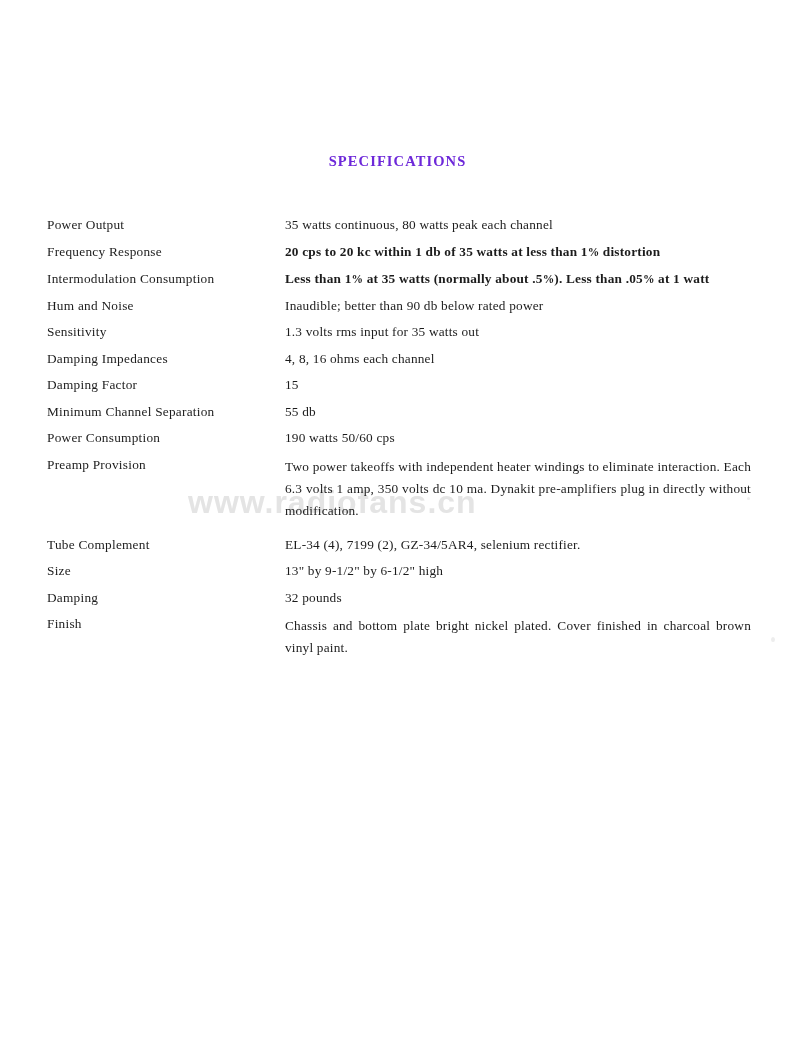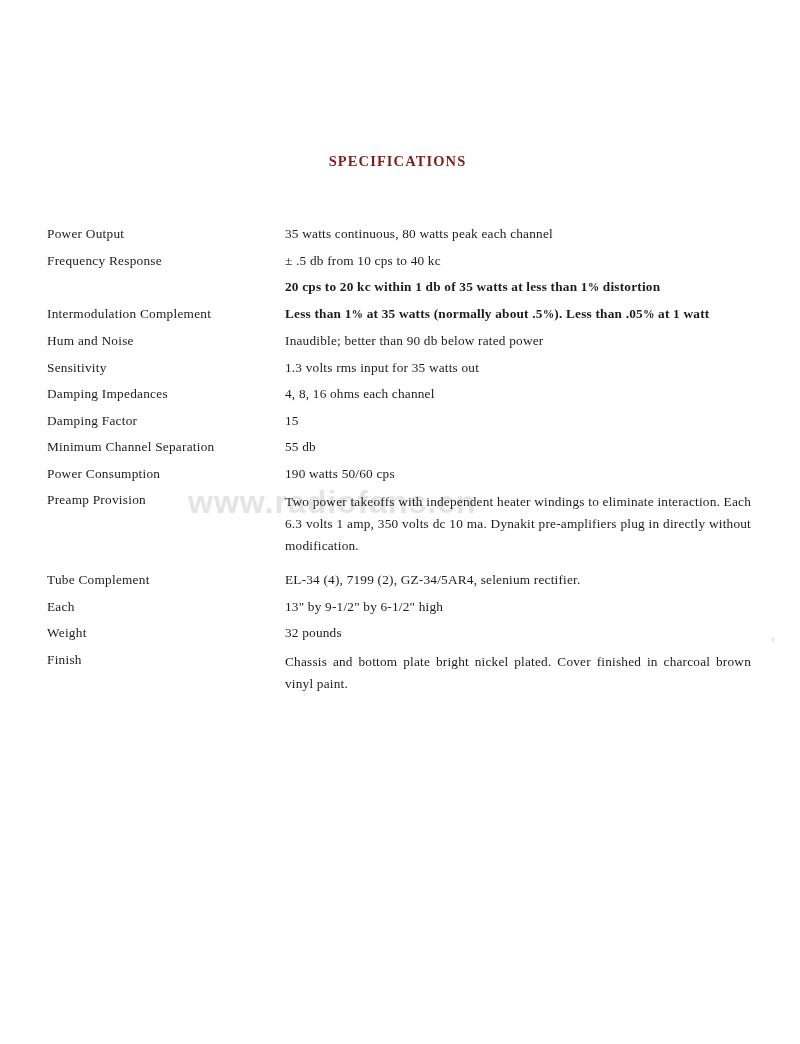--- a/index.html
+++ b/index.html
@@ -39,21 +39,21 @@
   
   #doc-title {
     position: absolute;
     left: 0;
     top: 153px;
     width: 795px;
     text-align: center;
     font-size: 14.5px;
     font-weight: 700;
     letter-spacing: 1.1px;
-    color: #7f1d1d;
+    color: #6d28d9;
     z-index: 10;
   }
 
   
   #spec-table {
     position: absolute;
     left: 0;
     top: 216px;
     width: 800px;
     z-index: 10;
@@ -77,21 +77,20 @@
   .spec-value {
     margin-left: 285px;
     margin-right: 49px;
     font-size: 13.3px;
     letter-spacing: 0.2px;
     color: #1c1c1c;
     line-height: 17px;
   }
   .spec-row.single .spec-value {
     white-space: nowrap;
-    margin-top: 9px;
   }
   .spec-row.para {
     margin-bottom: 14px;
   }
   .spec-row.para .spec-value {
     text-align: justify;
     text-justify: inter-word;
     line-height: 22px;
   }
   .spec-row.wide .spec-value {
@@ -125,27 +124,26 @@
   <div id="doc-title">SPECIFICATIONS</div>
 
   <div id="spec-table">
 
   <div class="spec-row single">
         <div class="spec-label">Power Output</div>
         <div class="spec-value">35 watts continuous, 80 watts peak each channel</div>
       </div>
       <div class="spec-row single">
         <div class="spec-label">Frequency Response</div>
-        <div class="spec-value">± .5 db from 10 cps to 40 kc</div>
       </div>
       <div class="spec-row wide">
         <div class="spec-value">20 cps to 20 kc within 1 db of 35 watts at less than 1<span class="pct">%</span> distortion</div>
       </div>
       <div class="spec-row wide">
-        <div class="spec-label">Intermodulation Complement</div>
+        <div class="spec-label">Intermodulation Consumption</div>
         <div class="spec-value">Less than 1<span class="pct">%</span> at 35 watts (normally about .5<span class="pct">%</span>).  Less than .05<span class="pct">%</span> at 1 watt</div>
       </div>
       <div class="spec-row single">
         <div class="spec-label">Hum and Noise</div>
         <div class="spec-value">Inaudible; better than 90 db below rated power</div>
       </div>
       <div class="spec-row single">
         <div class="spec-label">Sensitivity</div>
         <div class="spec-value">1.3 volts rms input for 35 watts out</div>
       </div>
@@ -167,25 +165,25 @@
       </div>
       <div class="spec-row para">
         <div class="spec-label">Preamp Provision</div>
         <div class="spec-value">Two power takeoffs with independent heater windings to eliminate interaction.  Each 6.3 volts 1 amp, 350 volts dc 10 ma.  Dynakit pre-amplifiers plug in directly without modification.</div>
       </div>
       <div class="spec-row single">
         <div class="spec-label">Tube Complement</div>
         <div class="spec-value">EL-34 (4), 7199 (2), GZ-34/5AR4, selenium rectifier.</div>
       </div>
       <div class="spec-row single">
-        <div class="spec-label">Each</div>
+        <div class="spec-label">Size</div>
         <div class="spec-value">13" by 9-1/2" by 6-1/2" high</div>
       </div>
       <div class="spec-row single">
-        <div class="spec-label">Weight</div>
+        <div class="spec-label">Damping</div>
         <div class="spec-value">32 pounds</div>
       </div>
       <div class="spec-row para">
         <div class="spec-label">Finish</div>
         <div class="spec-value">Chassis and bottom plate bright nickel plated.  Cover finished in charcoal brown vinyl paint.</div>
       </div>
     </div>
 
 </div>
 

